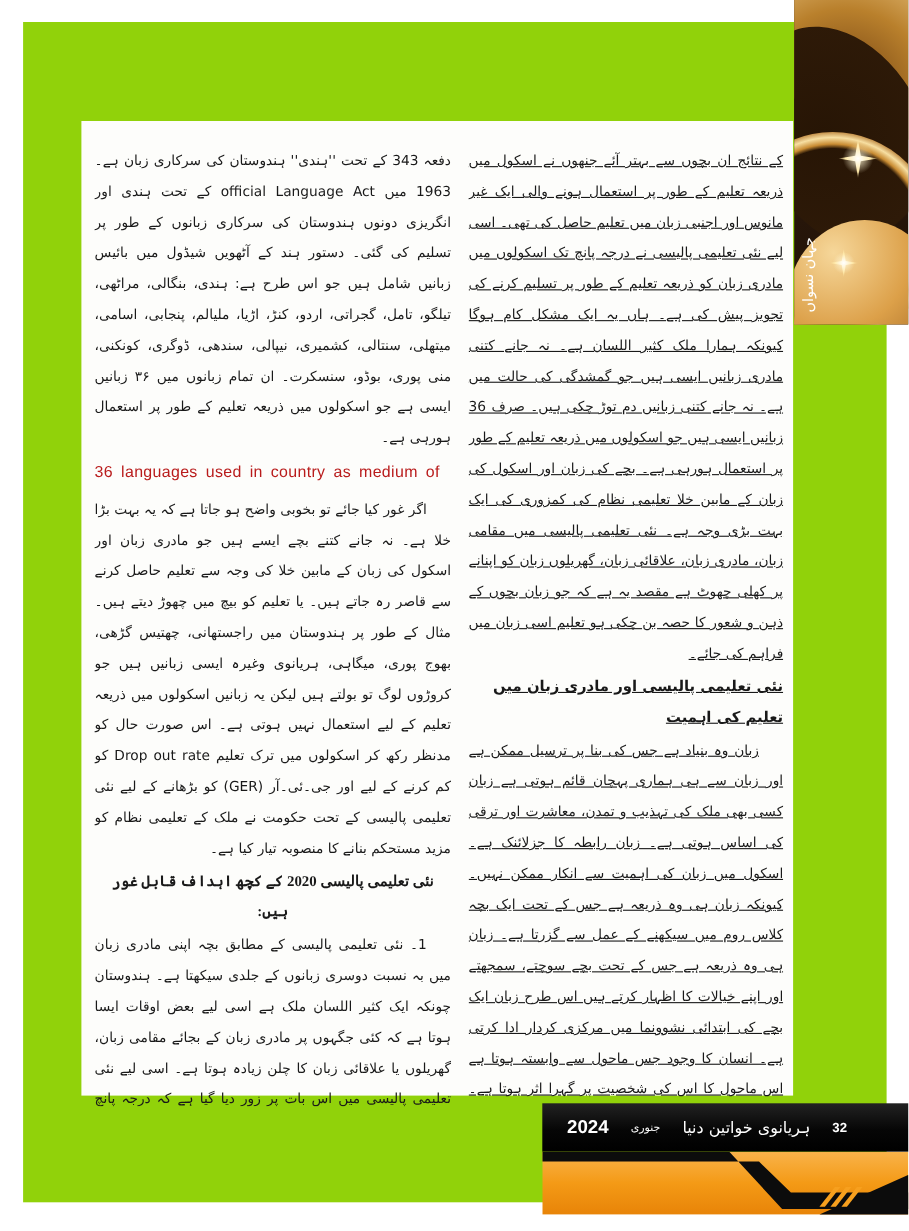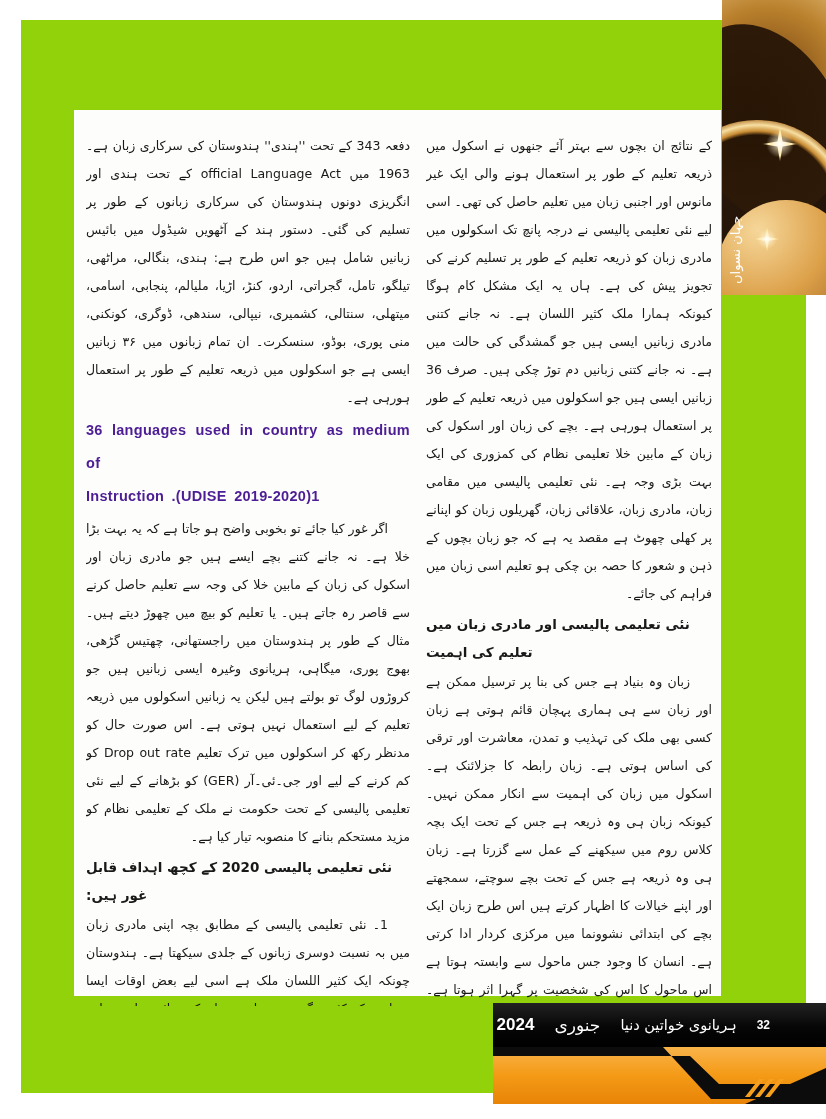--- a/index.html
+++ b/index.html
@@ -6,28 +6,28 @@
   #canvas{position:relative;width:826px;height:1119px;background:#ffffff;overflow:hidden;
           font-family:"DejaVu Sans",sans-serif;}
   
   .green-frame{position:absolute;left:21px;top:20px;width:785px;height:1073px;background:#91d20a;}
   
   .article-page{position:absolute;left:74px;top:110px;width:647px;height:886px;background:#fdfdfb;}
   
   .col{position:absolute;top:22px;height:874px;overflow:hidden;direction:rtl;text-align:justify;
        color:#191919;font-size:12.5px;line-height:28px;}
   .col-left{left:12px;width:324px;}
-  .col-right{left:352px;width:286px;}
+  .col-right{left:352px;width:286px;text-decoration:underline;}
   .col p{margin:0 0 2px 0;}
   .p-indent{text-indent:22px;}
   .h-urdu{font-weight:bold;font-size:13.5px;margin:2px 0;}
-  .h-center{text-align:left;}
-  .h-right{text-align:left;}
+  .h-center{text-align:right;}
+  .h-right{text-align:center;font-family:Liberation Serif, serif;}
   .h-eng{direction:ltr;text-align:justify;font-family:"Liberation Sans","DejaVu Sans",sans-serif;
-         font-size:14.5px;line-height:33px;color:#4c1d95;word-spacing:3px;letter-spacing:.3px;margin:0 0 2px 0;font-weight:bold;}
+         font-size:14.5px;line-height:33px;color:#b91c1c;word-spacing:3px;letter-spacing:.3px;margin:0 0 2px 0;}
   .h-eng .line2{text-align:left;}
   
   .ornament{position:absolute;left:722px;top:0;width:104px;height:295px;overflow:hidden;
             background:linear-gradient(155deg,#3a2412 0%,#2a180b 45%,#1e1006 100%);}
   .orn-blob-top{position:absolute;right:-52px;top:-70px;width:170px;height:205px;border-radius:50%;
             background:radial-gradient(circle at 35% 75%,#6d3d10 0%,#b9802c 40%,#ecc887 72%,#ffefc2 100%);}
   .orn-dark-sweep{position:absolute;right:-15px;top:18px;width:150px;height:215px;border-radius:50%;
             transform:rotate(-28deg);background:radial-gradient(circle at 40% 45%,#271505 0%,#2e1a08 70%,rgba(46,26,8,0) 71%);}
   .orn-ring{position:absolute;left:-60px;top:120px;width:190px;height:190px;border-radius:50%;
             background:radial-gradient(circle,rgba(0,0,0,0) 80px,#c98c33 84px,#f7dfa2 90px,#a35f14 98px,rgba(0,0,0,0) 101px);}
@@ -42,21 +42,21 @@
   .glow-2{left:35px;top:229px;width:20px;height:20px;}
   .vertical-title{position:absolute;left:6px;top:192px;height:92px;writing-mode:vertical-rl;
            transform:rotate(180deg);color:#ffffff;font-size:13px;letter-spacing:1px;white-space:nowrap;}
   
   .footer{position:absolute;left:493px;top:1003px;width:333px;height:108px;}
   .footer-bar{position:absolute;left:0;top:0;width:333px;height:44px;box-sizing:border-box;
            background:linear-gradient(#222 0%,#060606 55%,#000 100%);
            display:flex;align-items:center;direction:rtl;padding:0 56px 0 8px;gap:20px;color:#fff;}
   .f-page{font-family:"Liberation Sans","DejaVu Sans",sans-serif;font-weight:bold;font-size:12px;}
   .f-title{font-size:14.5px;white-space:nowrap;}
-  .f-month{font-size:17px;}
+  .f-month{font-size:10px;}
   .f-year{font-family:"Liberation Sans","DejaVu Sans",sans-serif;font-weight:bold;font-size:17px;}
   .footer-decor{position:absolute;left:0;top:44px;width:333px;height:64px;}
 </style>
 </head>
 <body>
 
 <div id="canvas">
 
   <div class="green-frame"></div>
 
@@ -66,21 +66,20 @@
       <p>کے نتائج ان بچوں سے بہتر آئے جنھوں نے اسکول میں ذریعہ تعلیم کے طور پر استعمال ہونے والی ایک غیر مانوس اور اجنبی زبان میں تعلیم حاصل کی تھی۔ اسی لیے نئی تعلیمی پالیسی نے درجہ پانچ تک اسکولوں میں مادری زبان کو ذریعہ تعلیم کے طور پر تسلیم کرنے کی تجویز پیش کی ہے۔ ہاں یہ ایک مشکل کام ہوگا کیونکہ ہمارا ملک کثیر اللسان ہے۔ نہ جانے کتنی مادری زبانیں ایسی ہیں جو گمشدگی کی حالت میں ہے۔ نہ جانے کتنی زبانیں دم توڑ چکی ہیں۔ صرف 36 زبانیں ایسی ہیں جو اسکولوں میں ذریعہ تعلیم کے طور پر استعمال ہورہی ہے۔ بچے کی زبان اور اسکول کی زبان کے مابین خلا تعلیمی نظام کی کمزوری کی ایک بہت بڑی وجہ ہے۔ نئی تعلیمی پالیسی میں مقامی زبان، مادری زبان، علاقائی زبان، گھریلوں زبان کو اپنانے پر کھلی چھوٹ ہے مقصد یہ ہے کہ جو زبان بچوں کے ذہن و شعور کا حصہ بن چکی ہو تعلیم اسی زبان میں فراہم کی جائے۔</p>
       <div class="h-urdu h-center">نئی تعلیمی پالیسی اور مادری زبان میں تعلیم کی اہمیت</div>
       <p class="p-indent">زبان وہ بنیاد ہے جس کی بنا پر ترسیل ممکن ہے اور زبان سے ہی ہماری پہچان قائم ہوتی ہے زبان کسی بھی ملک کی تہذیب و تمدن، معاشرت اور ترقی کی اساس ہوتی ہے۔ زبان رابطہ کا جزلائنک ہے۔ اسکول میں زبان کی اہمیت سے انکار ممکن نہیں۔ کیونکہ زبان ہی وہ ذریعہ ہے جس کے تحت ایک بچہ کلاس روم میں سیکھنے کے عمل سے گزرتا ہے۔ زبان ہی وہ ذریعہ ہے جس کے تحت بچے سوچتے، سمجھتے اور اپنے خیالات کا اظہار کرتے ہیں اس طرح زبان ایک بچے کی ابتدائی نشوونما میں مرکزی کردار ادا کرتی ہے۔ انسان کا وجود جس ماحول سے وابستہ ہوتا ہے اس ماحول کا اس کی شخصیت پر گہرا اثر ہوتا ہے۔ وہ وہی زبان بولتا ہے جو اس ماحول میں بولی جاتی ہے۔ اگر ہندوستان کے دیہاتوں میں دیکھا جائے تو وہاں مادری زبان بولنے کا زیادہ رواج ملتا ہے۔ اس کے برعکس شہروں میں تجدید کاری کے اس دور میں مادری زبان کے بجائے بچوں کو انگریزی سکھائی جاتی ہے۔</p>
 
     </div>
 
     <div class="col col-left">
       <p>دفعہ 343 کے تحت ''ہندی'' ہندوستان کی سرکاری زبان ہے۔ 1963 میں official Language Act کے تحت ہندی اور انگریزی دونوں ہندوستان کی سرکاری زبانوں کے طور پر تسلیم کی گئی۔ دستور ہند کے آٹھویں شیڈول میں بائیس زبانیں شامل ہیں جو اس طرح ہے: ہندی، بنگالی، مراٹھی، تیلگو، تامل، گجراتی، اردو، کنڑ، اڑیا، ملیالم، پنجابی، اسامی، میتھلی، سنتالی، کشمیری، نیپالی، سندھی، ڈوگری، کونکنی، منی پوری، بوڈو، سنسکرت۔ ان تمام زبانوں میں ۳۶ زبانیں ایسی ہے جو اسکولوں میں ذریعہ تعلیم کے طور پر استعمال ہورہی ہے۔</p>
       <div class="h-eng">
         <div class="line1">36 languages used in country as medium of</div>
-        <div class="line2">Instruction .(UDISE 2019-2020)1</div>
       </div>
       <p class="p-indent">اگر غور کیا جائے تو بخوبی واضح ہو جاتا ہے کہ یہ بہت بڑا خلا ہے۔ نہ جانے کتنے بچے ایسے ہیں جو مادری زبان اور اسکول کی زبان کے مابین خلا کی وجہ سے تعلیم حاصل کرنے سے قاصر رہ جاتے ہیں۔ یا تعلیم کو بیچ میں چھوڑ دیتے ہیں۔ مثال کے طور پر ہندوستان میں راجستھانی، چھتیس گڑھی، بھوج پوری، میگاہی، ہریانوی وغیرہ ایسی زبانیں ہیں جو کروڑوں لوگ تو بولتے ہیں لیکن یہ زبانیں اسکولوں میں ذریعہ تعلیم کے لیے استعمال نہیں ہوتی ہے۔ اس صورت حال کو مدنظر رکھ کر اسکولوں میں ترک تعلیم Drop out rate کو کم کرنے کے لیے اور جی۔ئی۔آر (GER) کو بڑھانے کے لیے نئی تعلیمی پالیسی کے تحت حکومت نے ملک کے تعلیمی نظام کو مزید مستحکم بنانے کا منصوبہ تیار کیا ہے۔</p>
       <div class="h-urdu h-right">نئی تعلیمی پالیسی 2020 کے کچھ اہداف قابل غور ہیں:</div>
       <p class="p-indent">1۔ نئی تعلیمی پالیسی کے مطابق بچہ اپنی مادری زبان میں بہ نسبت دوسری زبانوں کے جلدی سیکھتا ہے۔ ہندوستان چونکہ ایک کثیر اللسان ملک ہے اسی لیے بعض اوقات ایسا ہوتا ہے کہ کئی جگہوں پر مادری زبان کے بجائے مقامی زبان، گھریلوں یا علاقائی زبان کا چلن زیادہ ہوتا ہے۔ اسی لیے نئی تعلیمی پالیسی میں اس بات پر زور دیا گیا ہے کہ درجہ پانچ (جس کو درجہ آٹھ تک بھی بڑھایا جا سکتا ہے) تک اسکولوں میں ذریعہ تعلیم مادری زبان/مقامی زبان/ گھریلوں زبان/علاقائی زبان ہو۔ اس کے لیے بچوں کو مادری زبان میں کتابیں فراہم کرنے کی تجویز بھی پیش کی گئی ہے اور جن زبانوں میں کتابیں دستیاب نہیں ایسے اسکولوں میں استاد اور بچے کے درمیاں ذریعہ کلام مادری زبان ہوگی۔</p>
 
     </div>
 
   </div>
 
   <div class="ornament">

